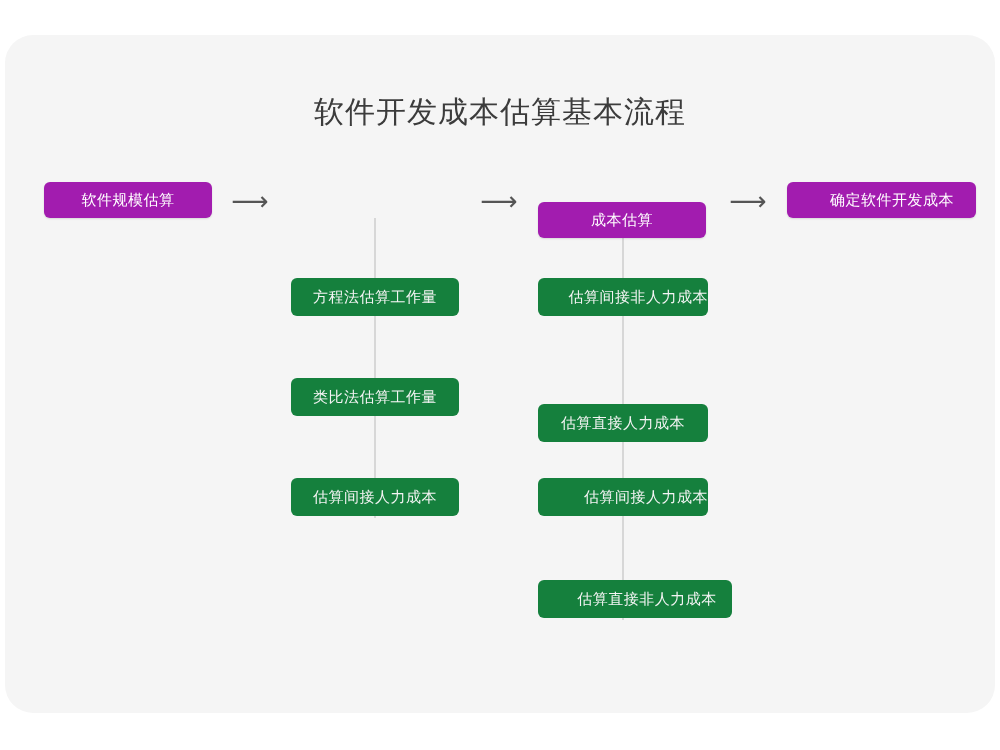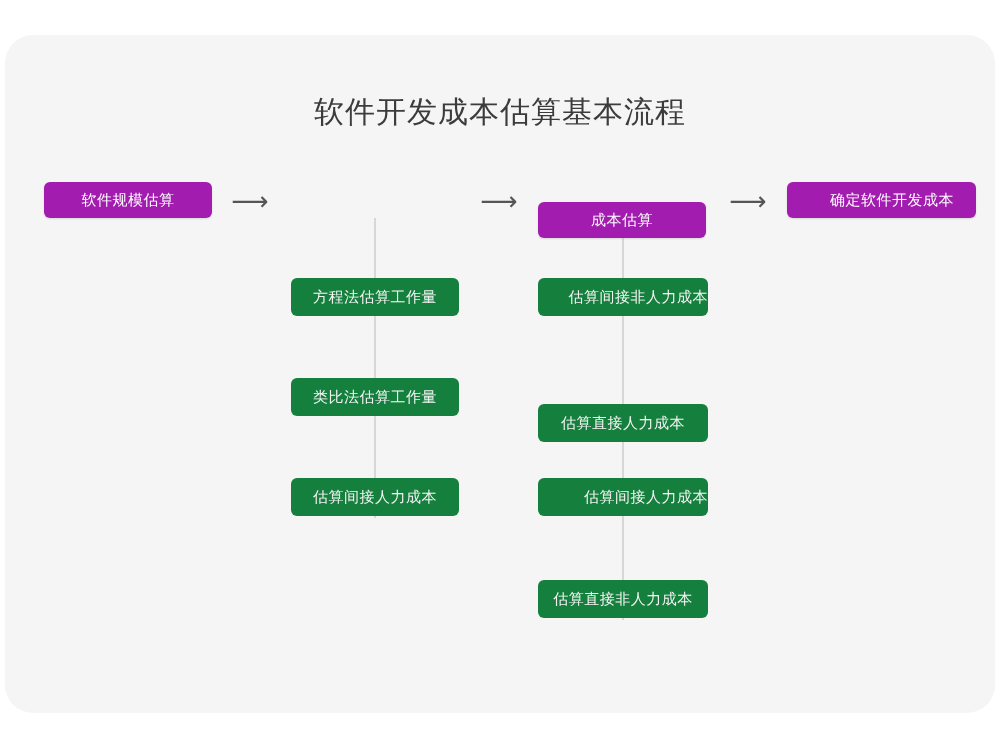--- a/index.html
+++ b/index.html
@@ -104,21 +104,21 @@
 
   
   #sub-l-0 { left: 291px; top: 278px; width: 168px; }
   #sub-l-1 { left: 291px; top: 378px; width: 168px; }
   #sub-l-2 { left: 291px; top: 478px; width: 168px; }
 
   
   #sub-r-0 { left: 538px; top: 278px; width: 170px; text-align: right; }
   #sub-r-1 { left: 538px; top: 378px; width: 170px; margin-top: 26px; }
   #sub-r-2 { left: 538px; top: 478px; width: 170px; text-align: right; }
-  #sub-r-3 { left: 538px; top: 580px; width: 170px; }
+  #sub-r-3 { left: 538px; top: 580px; width: 170px; padding-left: 24px; }
 
   #conn-left  { left: 374px; top: 218px; height: 300px; }
   #conn-right { left: 622px; top: 218px; height: 402px; }
 </style>
 </head>
 <body>
 
 <div id="canvas"></div>
 
 <div id="diagram">

